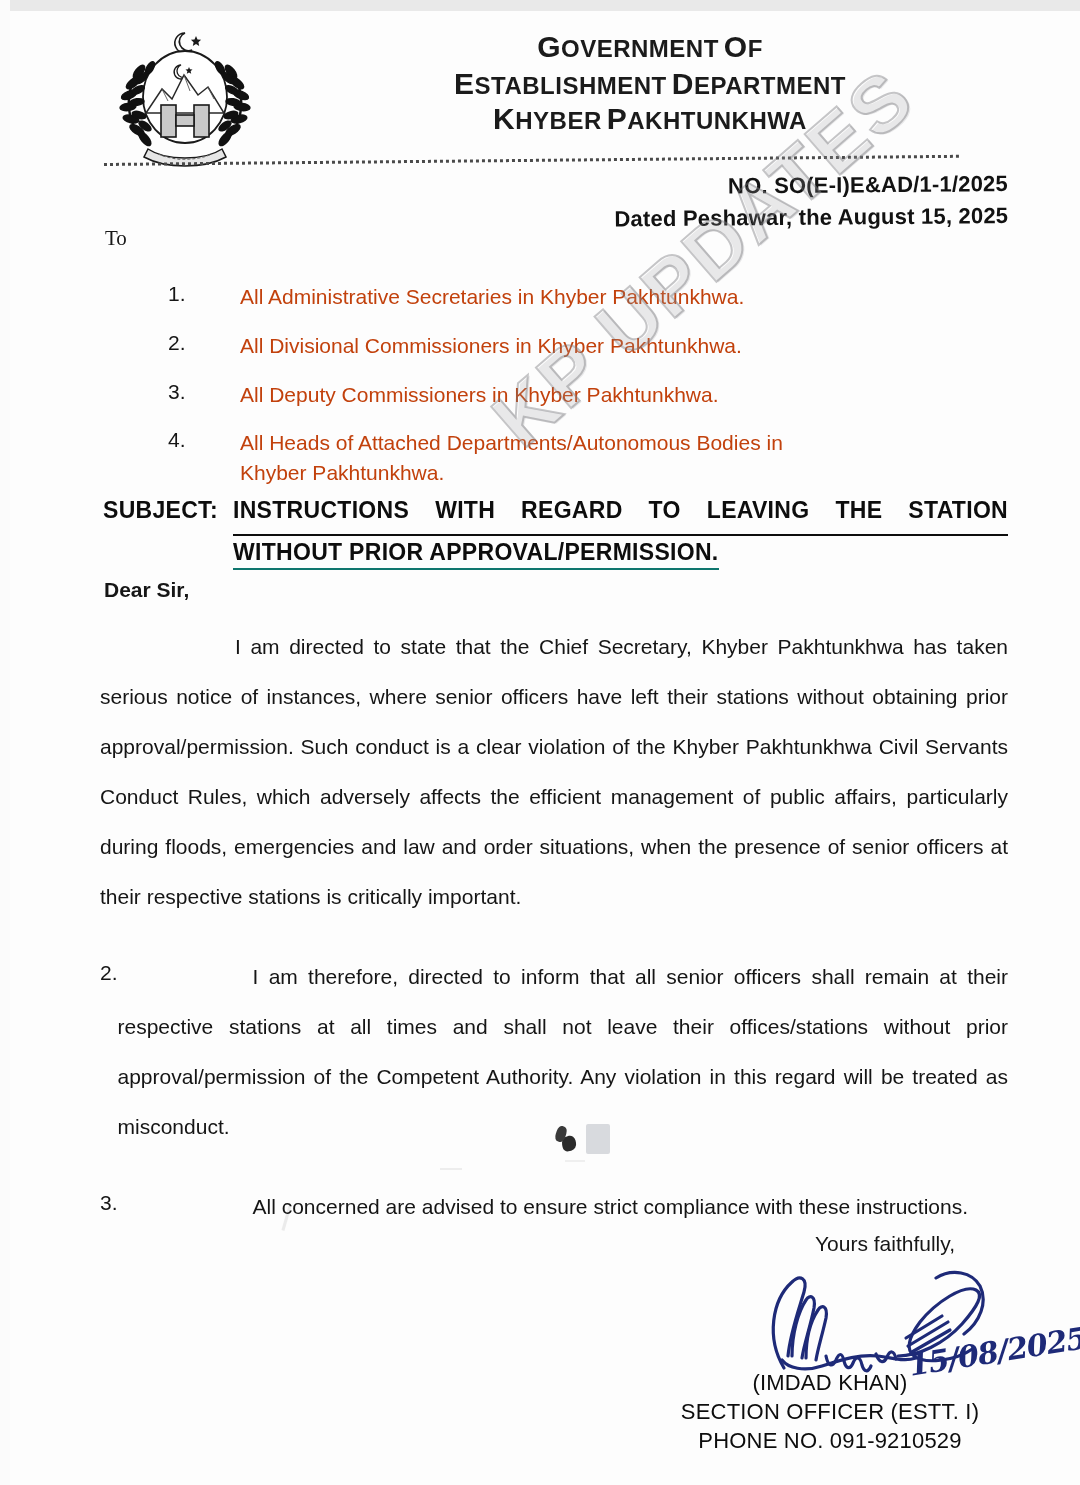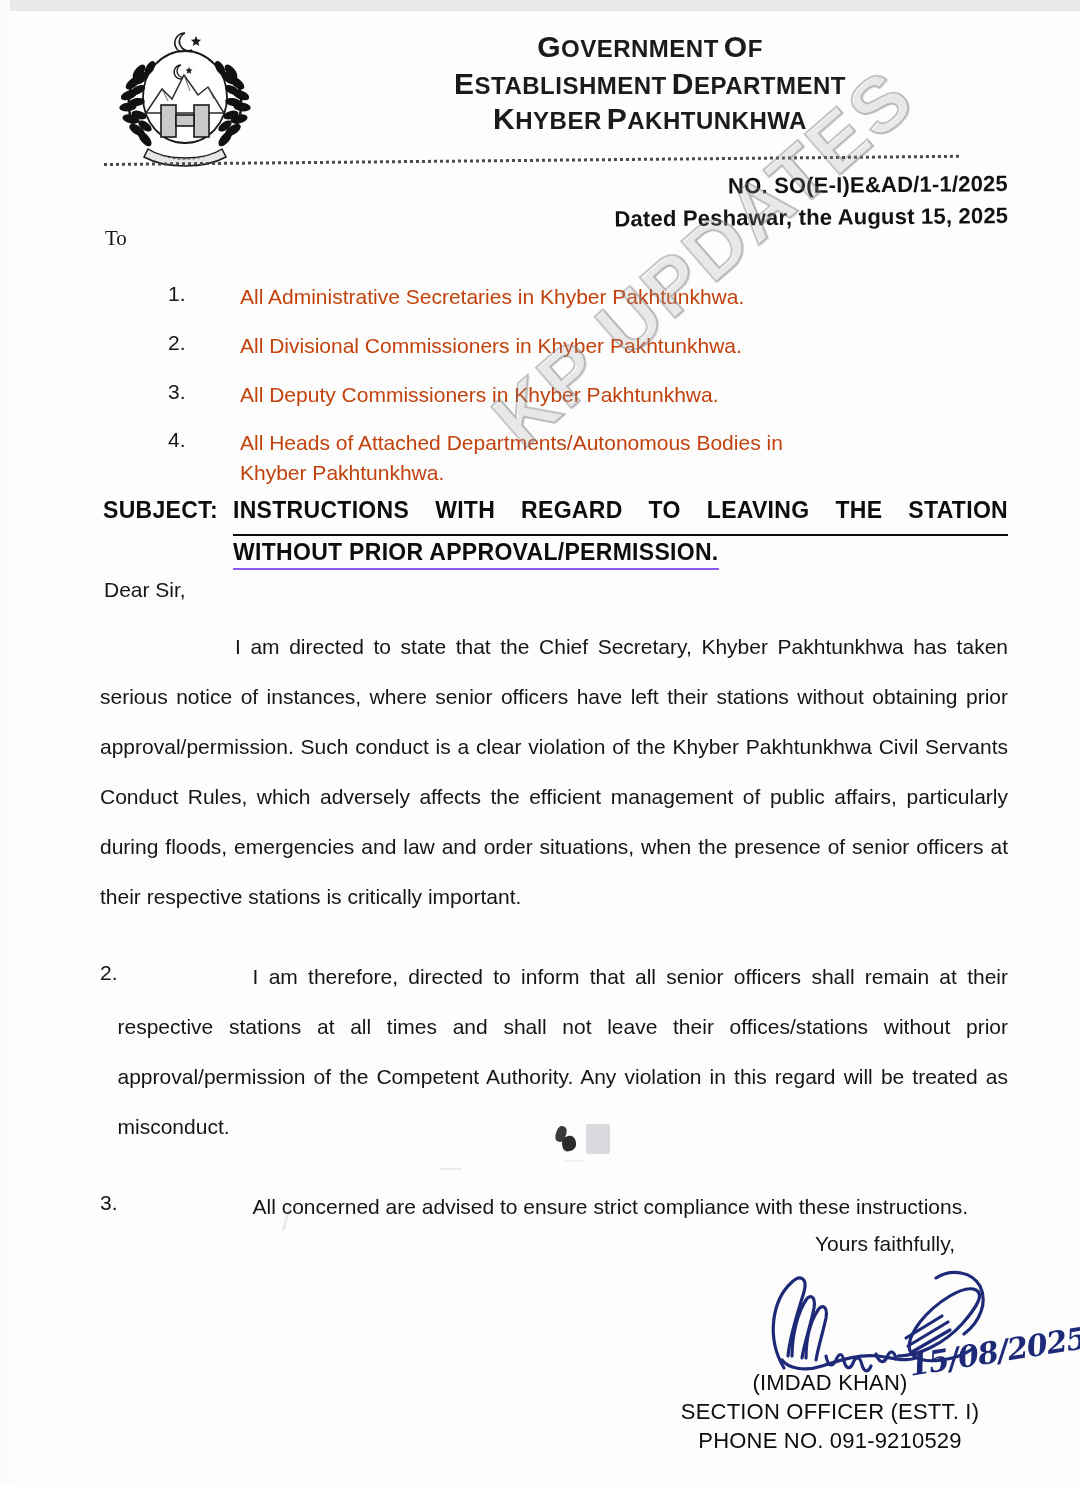--- a/index.html
+++ b/index.html
@@ -195,33 +195,34 @@
     text-align-last: justify;
     border-bottom: 2px solid #0d0d0d;
     padding-bottom: 10px;
   }
   .subject-line2 {
     font-size: 23px;
     font-weight: bold;
     color: #0d0d0d;
     letter-spacing: 0.3px;
     display: inline-block;
-    border-bottom: 2px solid #8b5cf6;
+    border-bottom: 2px solid #0f766e;
     padding-bottom: 2px;
     margin-top: 3px;
   }
 
   
   .salutation {
     position: absolute;
     left: 104px;
     top: 578px;
     font-size: 21px;
     color: #161616;
     z-index: 3;
+    font-weight: bold;
   }
   .body-area {
     position: absolute;
     left: 100px;
     top: 622px;
     width: 908px;
     z-index: 3;
   }
   .para {
     font-size: 21px;

